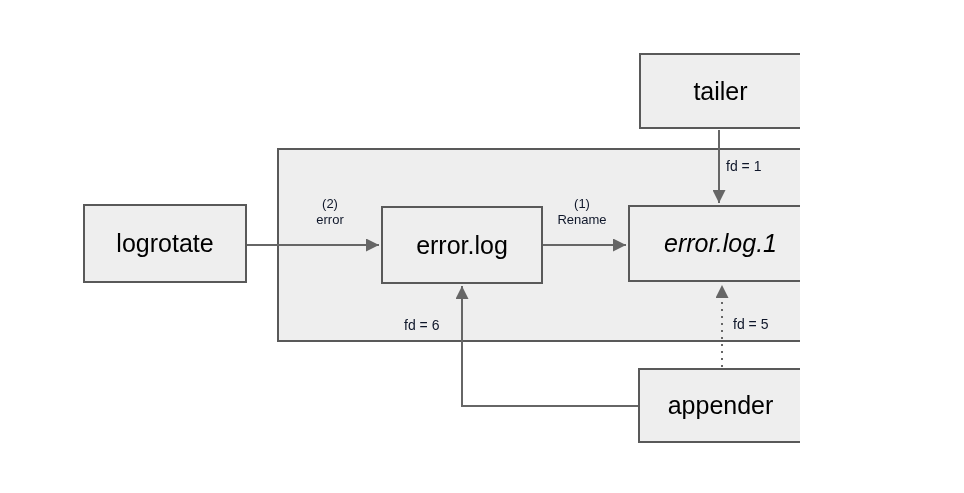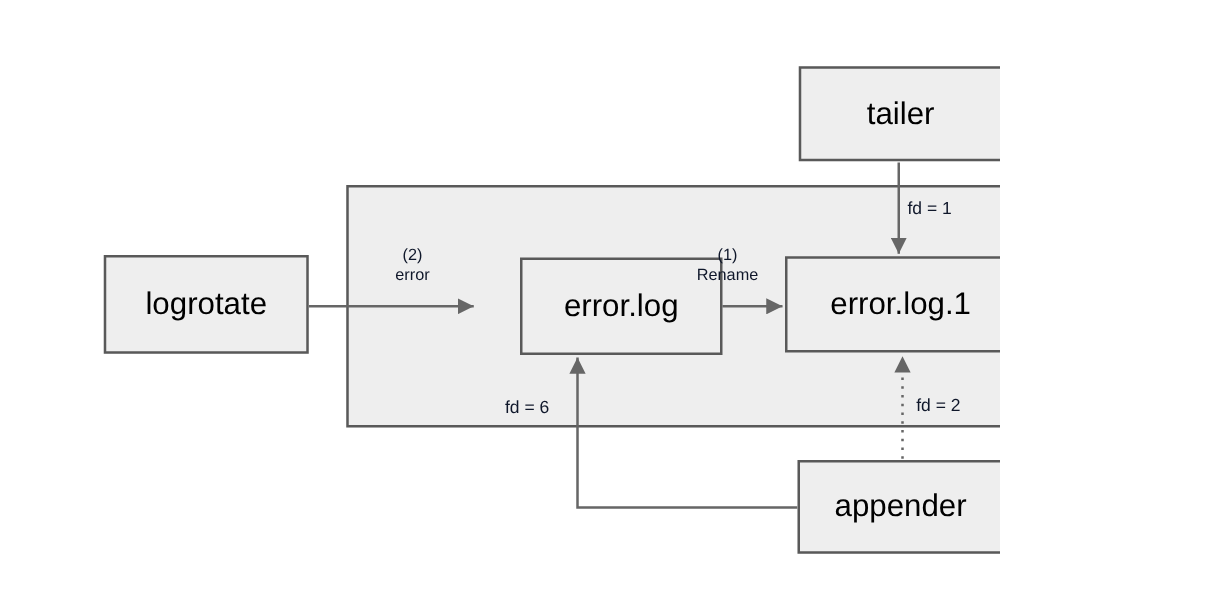--- a/index.html
+++ b/index.html
@@ -42,22 +42,22 @@
     box-sizing: border-box;
     display: flex;
     align-items: center;
     justify-content: center;
     font-size: 25px;
     color: #000000;
     z-index: 3;
   }
   .node-tailer     { left: 639px; top: 53px;  width: 163px; height: 76px; }
   .node-logrotate  { left: 83px;  top: 204px; width: 164px; height: 79px; }
-  .node-errorlog   { left: 381px; top: 206px; width: 162px; height: 78px; margin-left: 35px; }
-  .node-errorlog1  { left: 628px; top: 205px; width: 185px; height: 77px; }
+  .node-errorlog   { left: 381px; top: 206px; width: 162px; height: 78px; }
+  .node-errorlog1  { left: 628px; top: 205px; width: 185px; height: 77px; font-style: italic; }
   .node-appender   { left: 638px; top: 368px; width: 165px; height: 75px; text-align: center; }
   .edge-label {
     position: absolute;
     color: #0f172a;
     z-index: 4;
     white-space: nowrap;
   }
   .step-label {
     width: 90px;
     text-align: center;
@@ -115,15 +115,15 @@
   <div class="edge-label step-label label-create">
     <div>(2)</div>
     <div>error</div>
   </div>
   <div class="edge-label step-label label-rename">
     <div>(1)</div>
     <div>Rename</div>
   </div>
   <div class="edge-label fd-label label-fd1">fd = 1</div>
   <div class="edge-label fd-label label-fd3">fd = 6</div>
-  <div class="edge-label fd-label label-fd2">fd = 2</div>
+  <div class="edge-label fd-label label-fd2">fd = 5</div>
 
 </div>
 
 </body></html>

